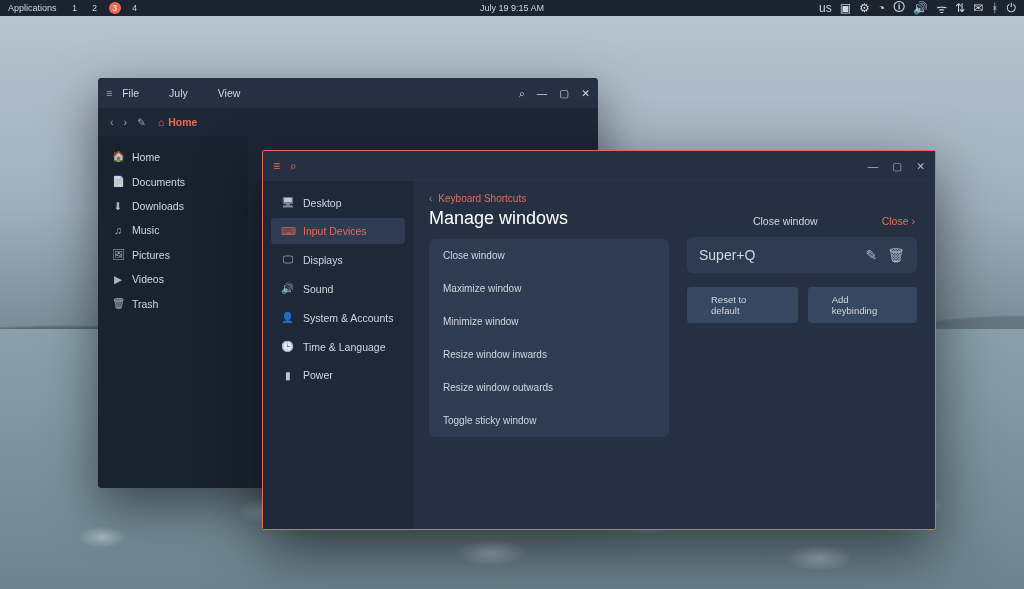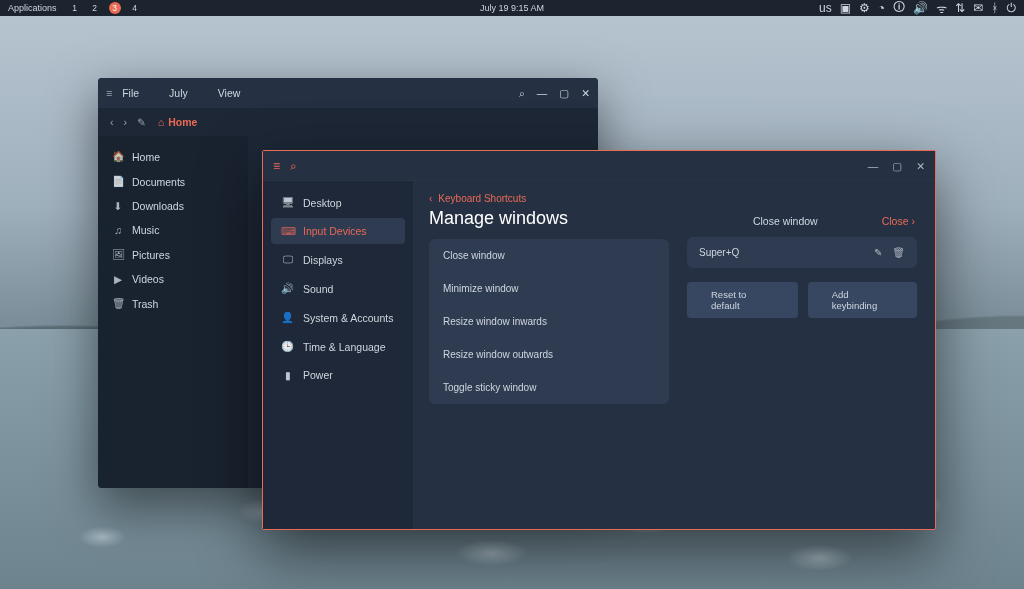--- a/index.html
+++ b/index.html
@@ -77,21 +77,21 @@
   .settings .side .item .icon { width:14px; text-align:center; opacity:.9; font-size:10.5px; }
   .settings .main { flex:1; padding:12px 18px 12px 16px; display:flex; gap:18px; }
   .settings .center { flex:1; }
   .settings .center .back { color:#e96a55; font-size:10px; display:flex; gap:6px; align-items:center; cursor:pointer; margin-bottom:4px; }
   .settings .center h2 { font-size:18px; font-weight:500; color:#ffffff; margin-bottom:10px; }
   .settings .list { background:#2e3b51; border-radius:6px; overflow:hidden; }
   .settings .list .row { padding:11px 14px; font-size:10px; cursor:pointer; }
   .settings .right { width:230px; }
   .settings .right .hdr { display:flex; align-items:center; justify-content:space-between; font-size:10.5px; margin:22px 2px 10px; }
   .settings .right .hdr .close { color:#e96a55; cursor:pointer; display:flex; gap:3px; align-items:center; }
-  .settings .right .key { background:#2e3b51; border-radius:6px; padding:10px 12px; font-size:10px; display:flex; align-items:center; gap:8px; }
+  .settings .right .key { background:#2e3b51; border-radius:6px; padding:10px 12px; font-size:14px; display:flex; align-items:center; gap:8px; }
   .settings .right .key .actions { margin-left:auto; display:flex; gap:10px; }
   .settings .right .key .actions span { cursor:pointer; opacity:.8; }
   .settings .right .btns { display:flex; gap:10px; justify-content:flex-end; margin-top:14px; }
   .settings .right .btns .btn { background:#374761; padding:7px 24px; font-size:9.5px; border-radius:4px; cursor:pointer; }
 </style>
 </head>
 <body>
 
 <div class="mountains"></div>
 <div class="water"></div>
@@ -232,20 +232,21 @@
     </div>
     <div class="main">
       <div class="center">
         <div class="back">
           <span>‹</span>
           <span>Keyboard Shortcuts</span>
         </div>
         <h2>Manage windows</h2>
         <div class="list">
           <div class="row">Close window</div>
+          <div class="row">Maximize window</div>
           <div class="row">Minimize window</div>
           <div class="row">Resize window inwards</div>
           <div class="row">Resize window outwards</div>
           <div class="row">Toggle sticky window</div>
         </div>
       </div>
       <div class="right">
         <div class="hdr">
           <span style="margin:0 auto;">Close window</span>
           <span class="close">

